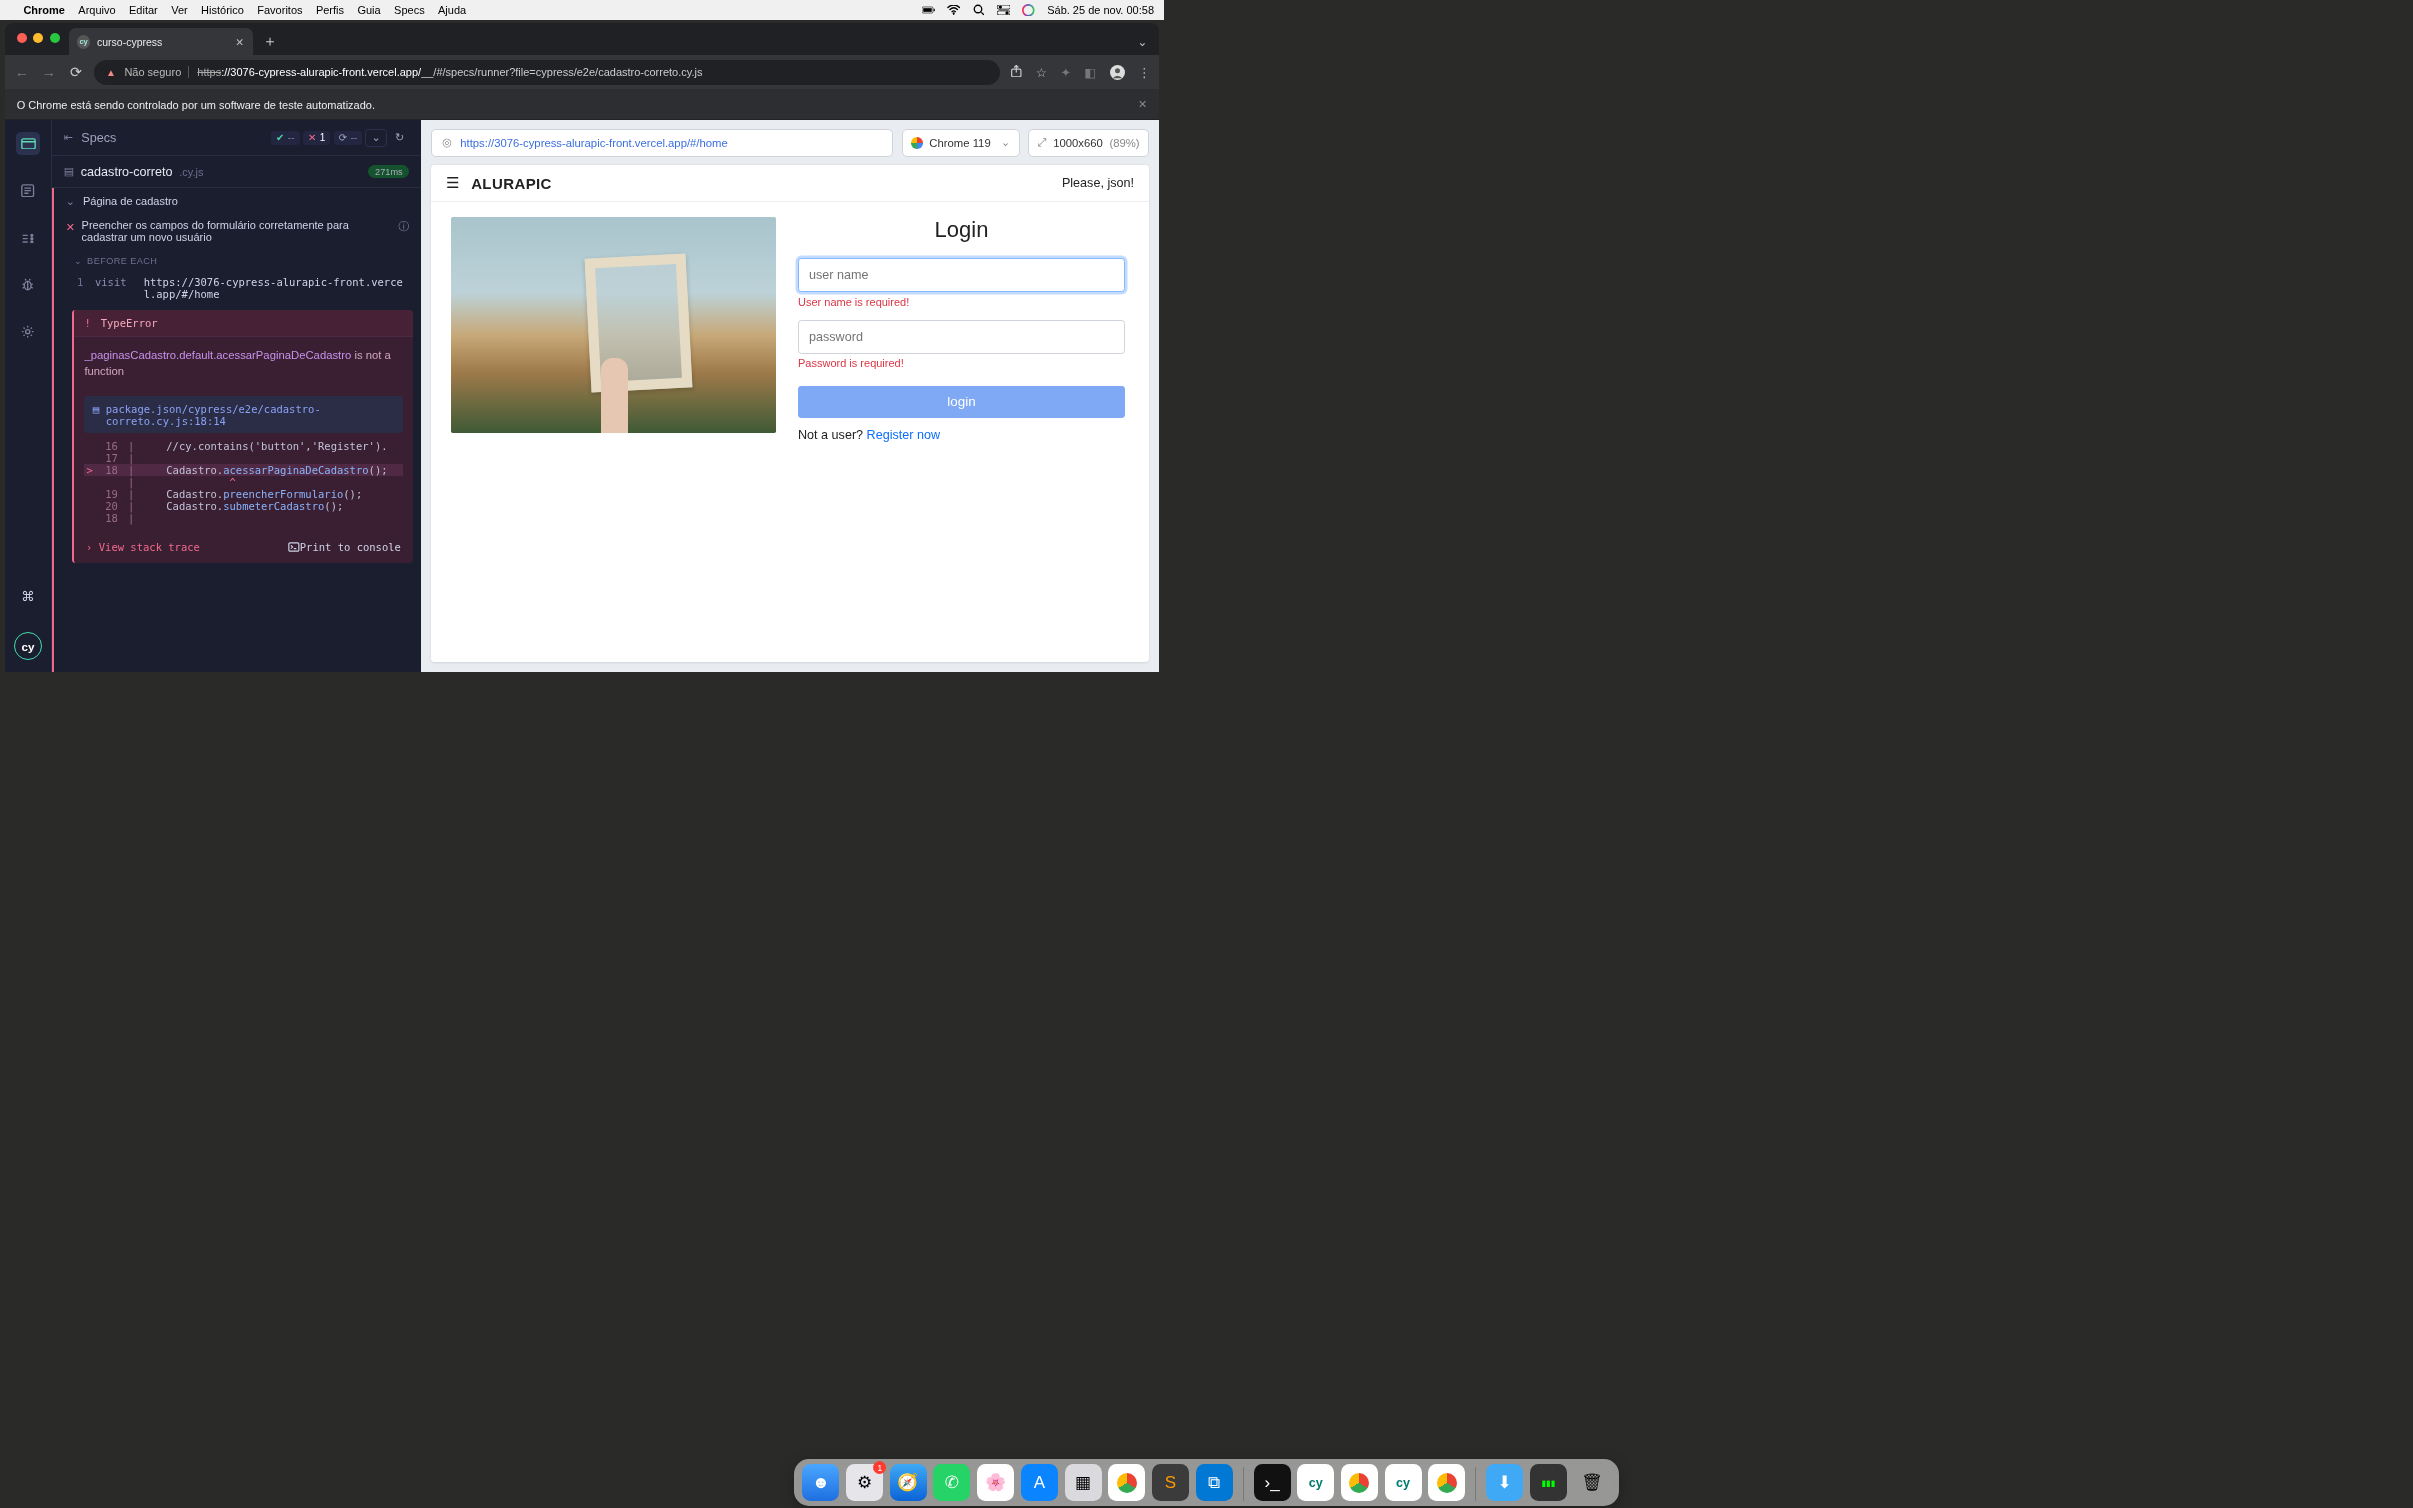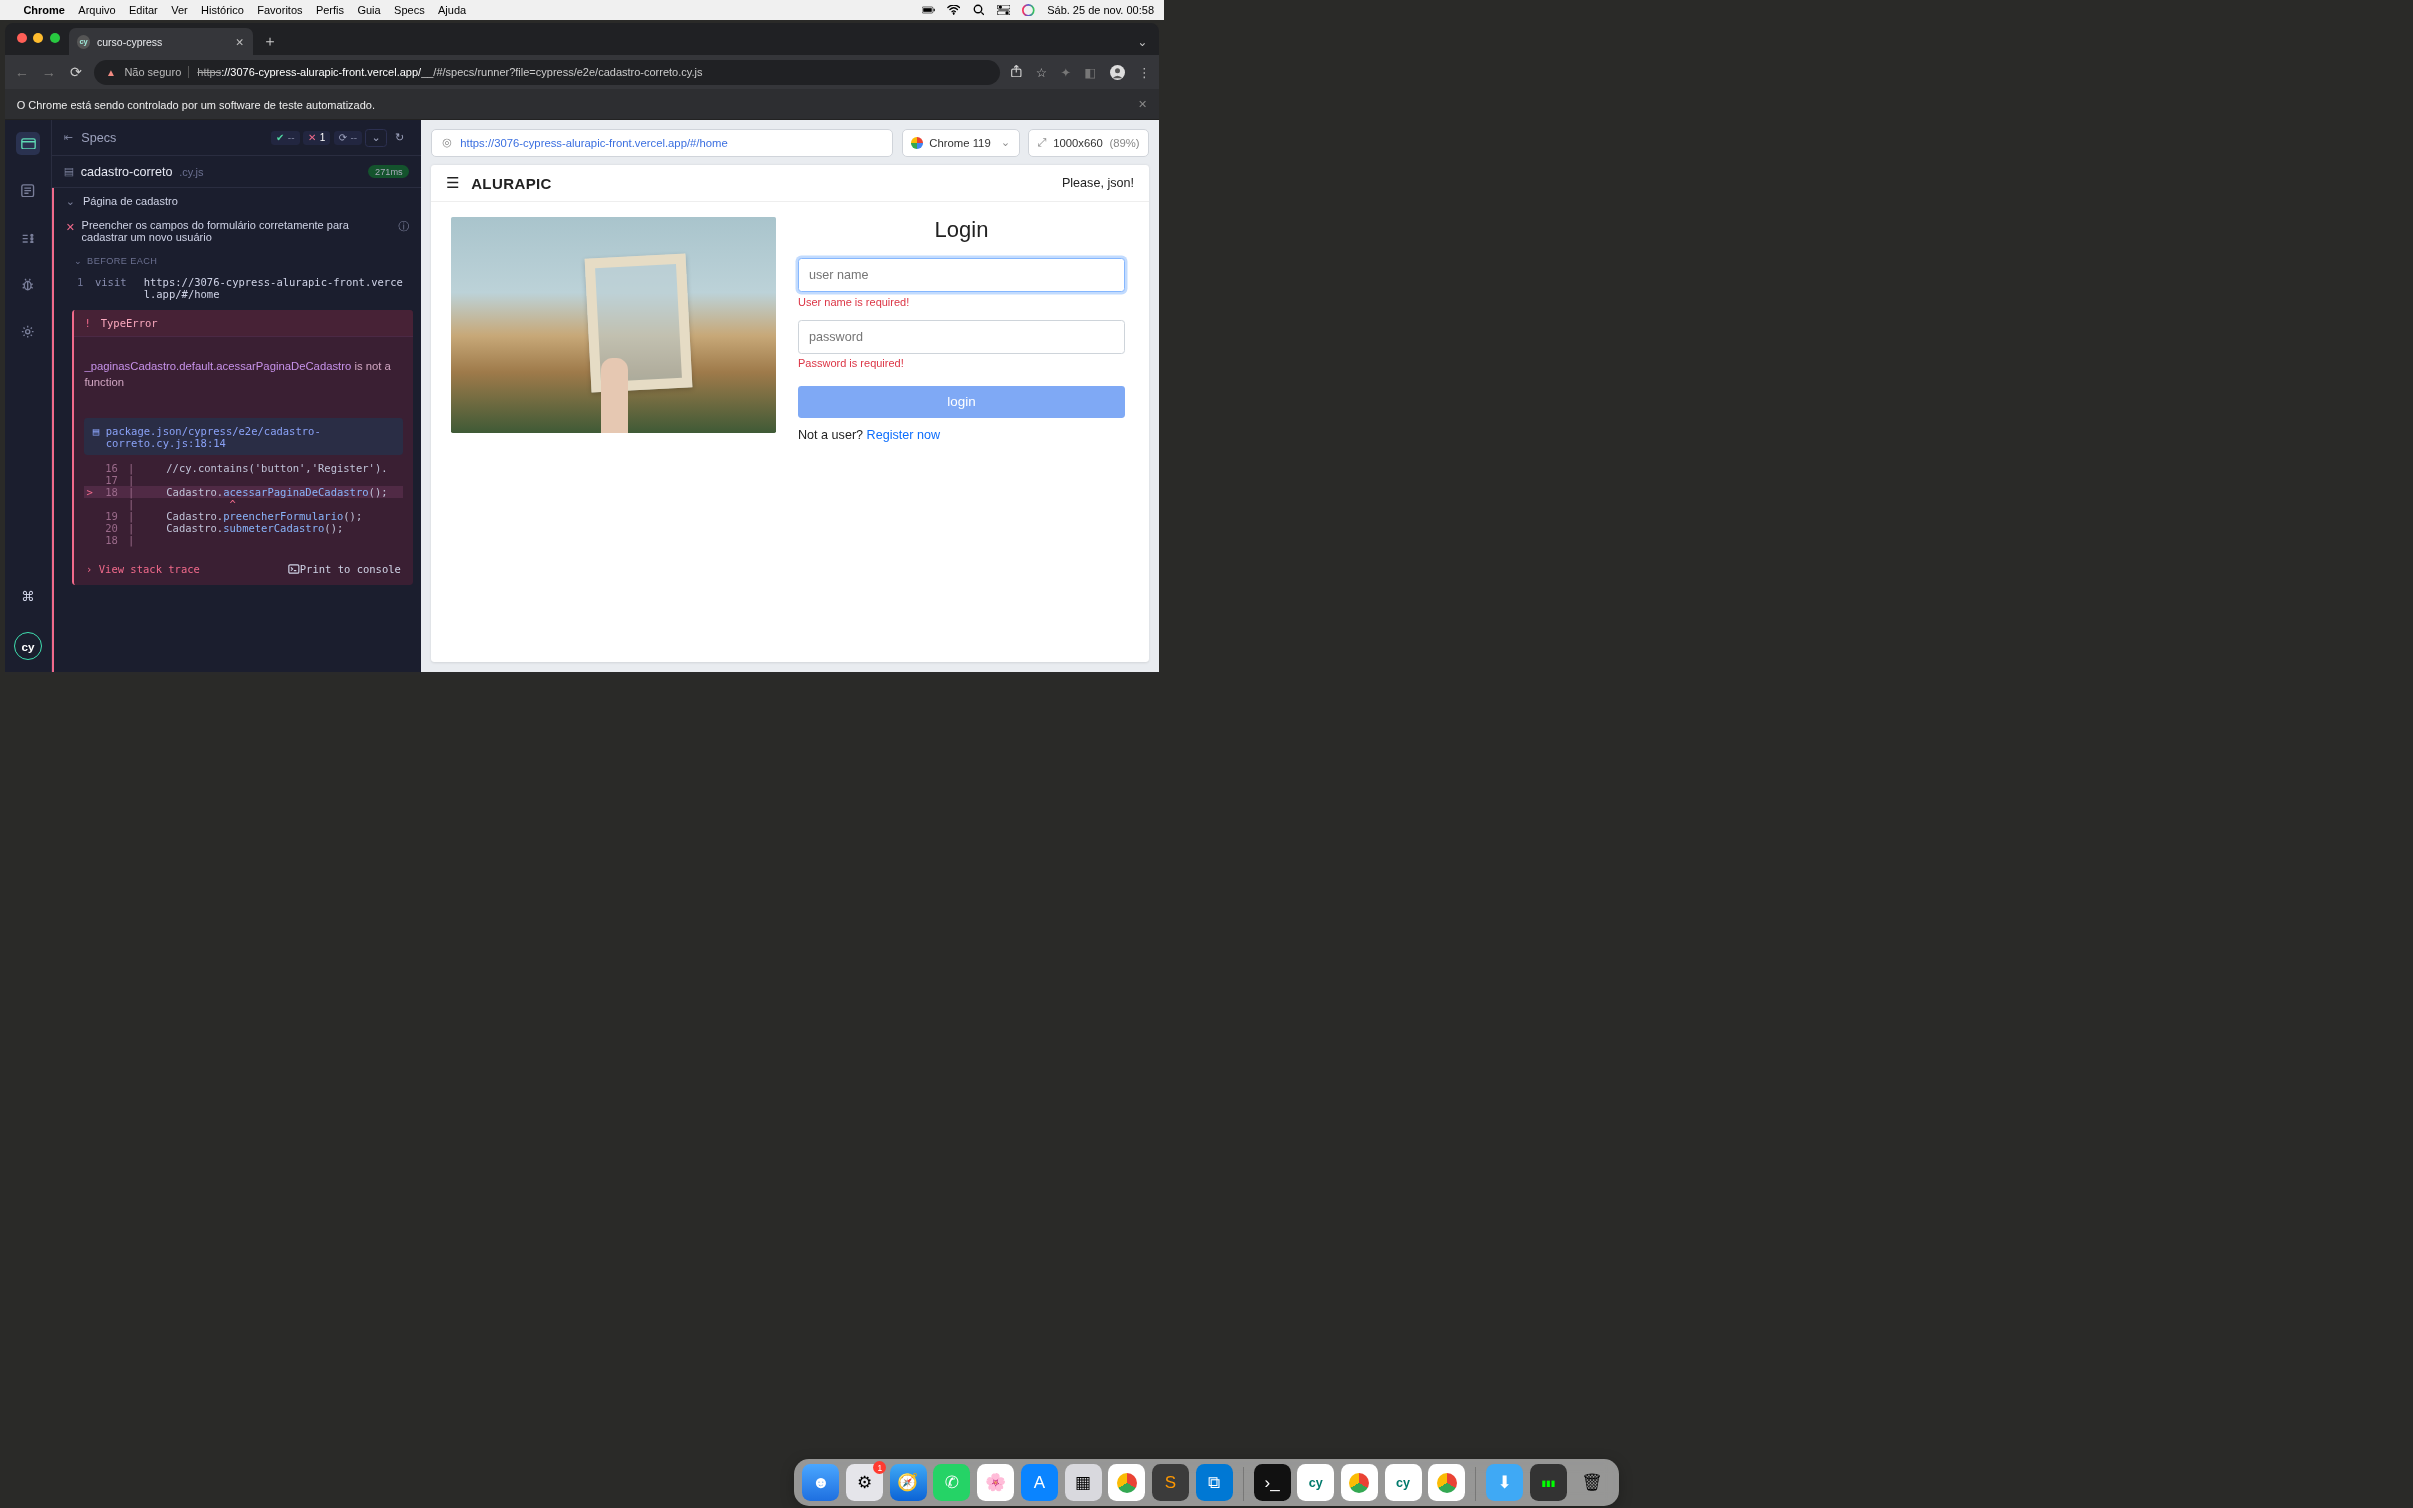--- a/index.html
+++ b/index.html
@@ -196,21 +196,21 @@
     background:#3a1f33;
     border-radius:3.4px;
     overflow:hidden;
   }
   .error-block .err-head{
     padding:6.7px 10px;display:flex;gap:10px;font-family:Menlo,monospace;font-size:10.5px;color:#f9a8bd;
     border-bottom:0.8px solid #4b2945;
     background:#472236;
   }
   .error-block .err-msg{
-    padding:21px 10px;color:#d0a5c1;font-size:11.3px;line-height:1.45;
+    padding:10px 10px;color:#d0a5c1;font-size:11.3px;line-height:1.45;
   }
   .error-block .err-msg .fn{color:#c792ea;}
   .error-block .err-file{
     margin:6.7px 10px;padding:6.7px 8.4px;background:#2a2d45;border-radius:3.4px;
     display:flex;gap:6.7px;align-items:flex-start;color:#8aa2f7;font-family:Menlo,monospace;font-size:10.5px;
   }
   .code-frame{margin:0 10px 8.4px;font-family:Menlo,monospace;font-size:10.5px;}
   .code-frame .line{display:flex;white-space:pre;}
   .code-frame .ln{color:#9a6a8a;width:28.5px;text-align:right;padding-right:3.4px;}
   .code-frame .pipe{color:#9a6a8a;padding:0 6.7px;}

